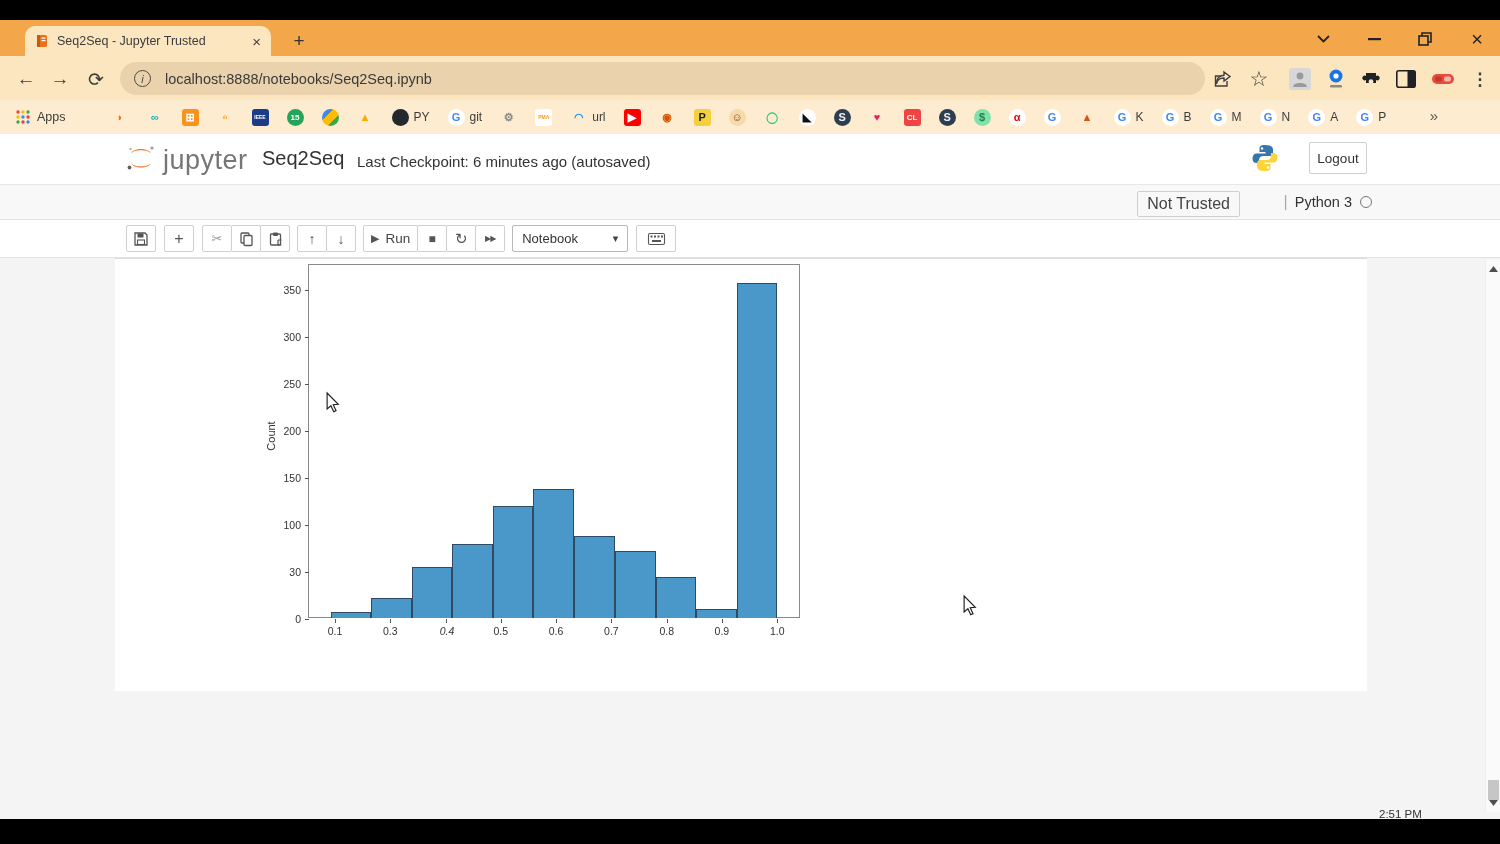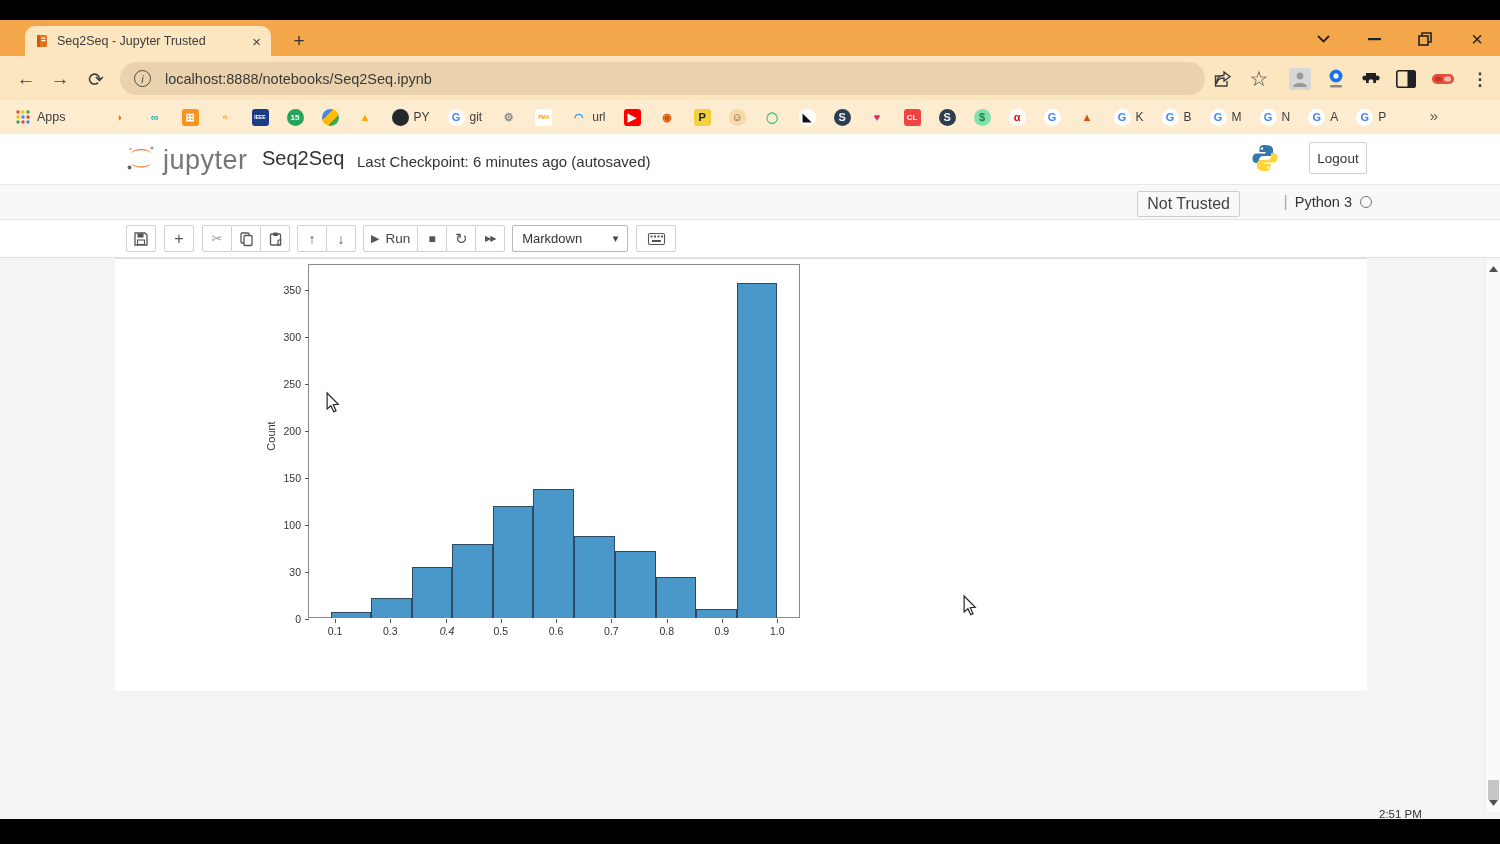--- a/index.html
+++ b/index.html
@@ -400,21 +400,21 @@
           <span>■</span>
         </div>
       <div class="tb-btn" style="font-size:15px;">
           <span>↻</span>
         </div>
       <div class="tb-btn" style="font-size:8px; letter-spacing:-1px;">
           <span>▶▶</span>
         </div>
     </div>
     <div class="celltype-select">
-      <span>Markdown</span>
+      <span>Notebook</span>
       <span style="font-size:11px; color:#444;">▾</span>
     </div>
     <div class="tb-group">
         <div class="tb-btn solo" style="min-width:40px;">
       <svg width="17" height="12" viewBox="0 0 17 12">
             <rect x="0.5" y="0.5" width="16" height="11" rx="1.5" fill="none" stroke="#555" stroke-width="1.1"></rect>
             <rect x="2.5" y="2.5" width="2" height="2" fill="#555"></rect>
             <rect x="6" y="2.5" width="2" height="2" fill="#555"></rect>
             <rect x="9.5" y="2.5" width="2" height="2" fill="#555"></rect>
             <rect x="13" y="2.5" width="2" height="2" fill="#555"></rect>

